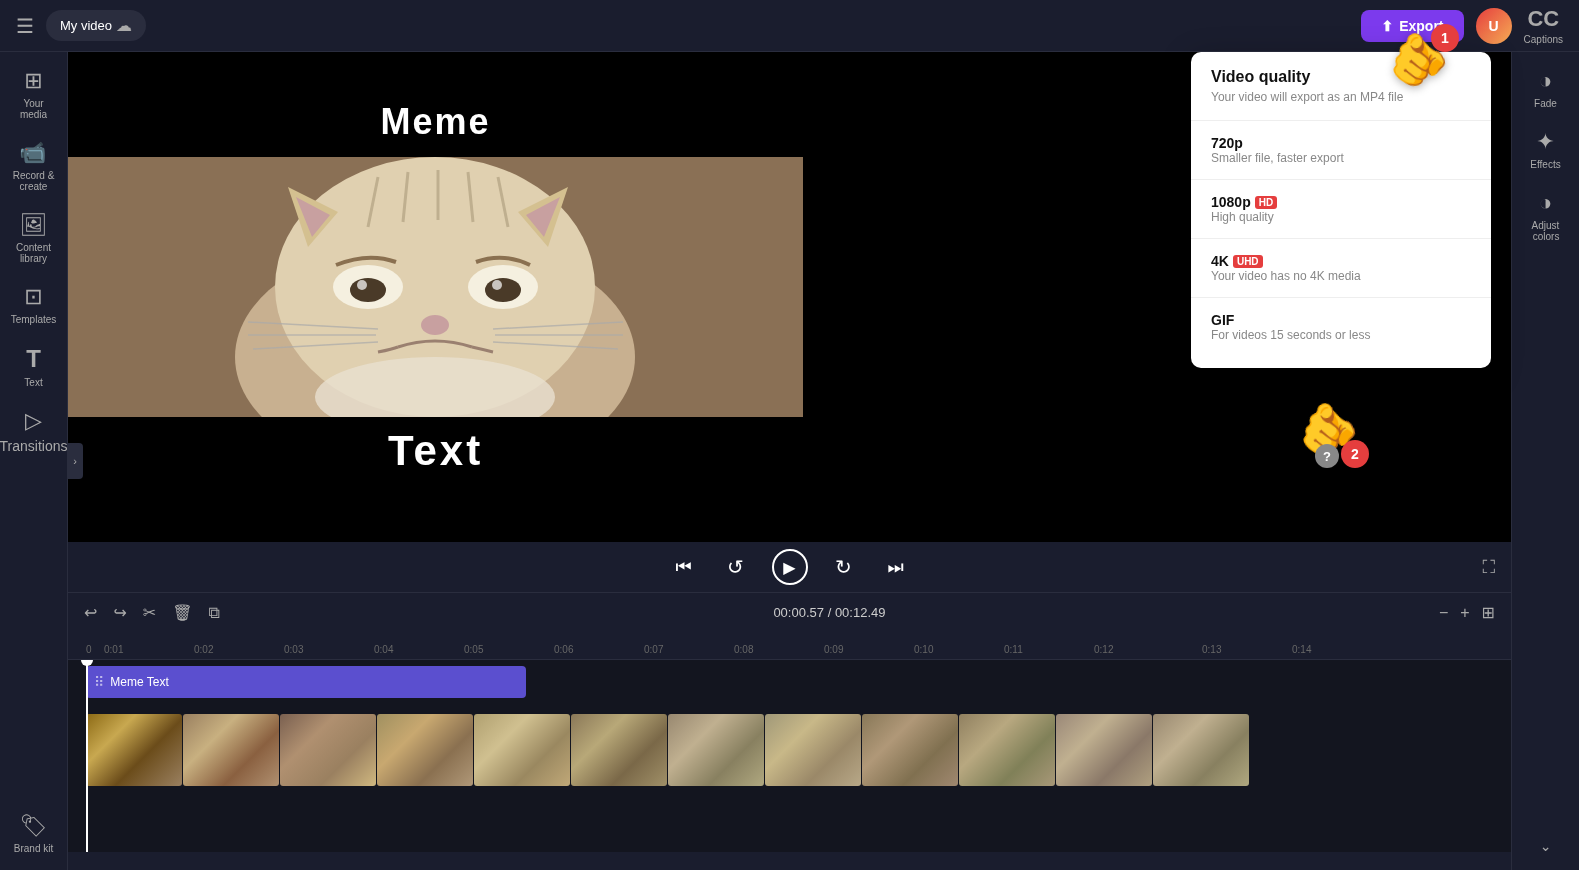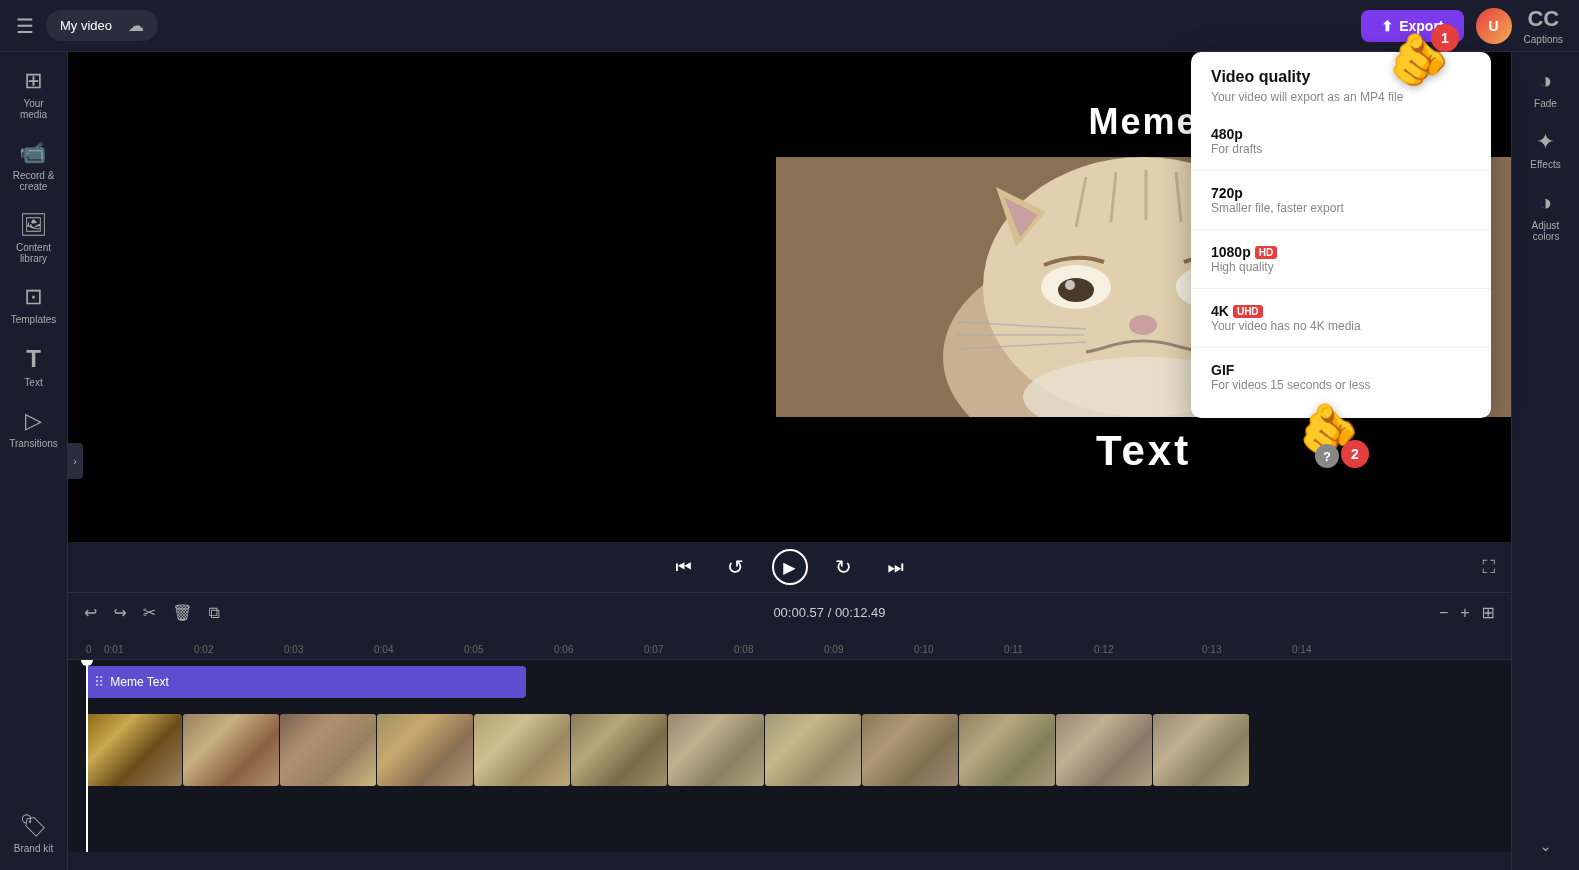--- a/index.html
+++ b/index.html
@@ -26,21 +26,21 @@
       z-index: 10;
     }
     .topbar-left { display: flex; align-items: center; gap: 12px; }
     .hamburger-icon { color: #aaa; font-size: 20px; cursor: pointer; }
     .project-name-pill {
       background: #2a2d3e;
       border-radius: 20px;
       padding: 6px 14px;
       color: #fff;
       font-size: 13px;
-      display: flex; align-items: center; gap: 16px;
+      display: flex; align-items: center; gap: 4px;
       cursor: pointer;
     }
     .topbar-center { flex: 1; }
     .topbar-right { display: flex; align-items: center; gap: 12px; }
     .export-btn {
       background: #7c3aed;
       color: #fff;
       border: none;
       border-radius: 8px;
       padding: 8px 20px;
@@ -94,21 +94,21 @@
       flex-direction: column;
       position: relative;
     }
 
     
     .video-canvas {
       flex: 1;
       background: #000;
       display: flex;
       align-items: center;
-      justify-content: flex-end;
+      justify-content: flex-start;
       position: relative;
       max-height: 490px;
     }
     .video-frame {
       width: 735px;
       height: 420px;
       background: #000;
       position: relative;
       overflow: hidden;
     }
@@ -414,21 +414,21 @@
     <div class="sidebar-item">
       <span class="icon" style="font-size:22px;">⊡</span>
       <span style="font-size:10px;">Templates</span>
     </div>
     <div class="sidebar-item">
       <span class="icon" style="font-size:24px;font-weight:bold;">T</span>
       <span style="font-size:10px;">Text</span>
     </div>
     <div class="sidebar-item">
       <span class="icon" style="font-size:22px;">▷</span>
-      <span style="font-size:10px;">Transitions</span>
+      <span style="font-size:14px;">Transitions</span>
     </div>
 
     <div style="position:absolute;right:-16px;top:50%;transform:translateY(-50%);width:16px;height:36px;background:#2a2d3e;border-radius:0 4px 4px 0;display:flex;align-items:center;justify-content:center;cursor:pointer;color:#aaa;font-size:11px;z-index:5;">›</div>
     <div class="sidebar-item" style="margin-top:auto;">
       <span class="icon" style="font-size:22px;">🏷</span>
       <span style="font-size:10px;text-align:center;">Brand kit</span>
     </div>
   </div>
 
   <div class="center-area">
@@ -623,26 +623,20 @@
 
     <div style="margin-top:auto;color:#aaa;font-size:14px;cursor:pointer;padding:8px;">⌄</div>
   </div>
 
 </div>
 
 <div class="quality-dropdown">
   <div class="dropdown-title">Video quality</div>
   <div class="dropdown-subtitle">Your video will export as an MP4 file</div>
 
-  <div class="quality-option">
-    <div class="quality-label">
-      <span>480p</span>
-    </div>
-    <div class="quality-desc">For drafts</div>
-  </div>
   <div class="divider-line"></div>
 
   <div class="quality-option">
     <div class="quality-label">
       <span>720p</span>
     </div>
     <div class="quality-desc">Smaller file, faster export</div>
   </div>
   <div class="divider-line"></div>
 

